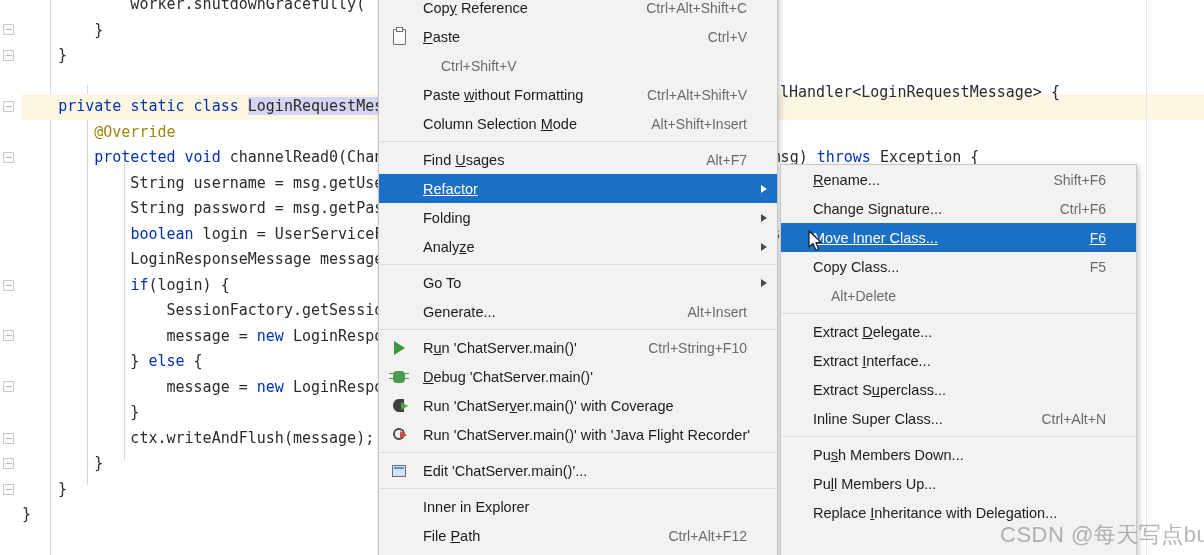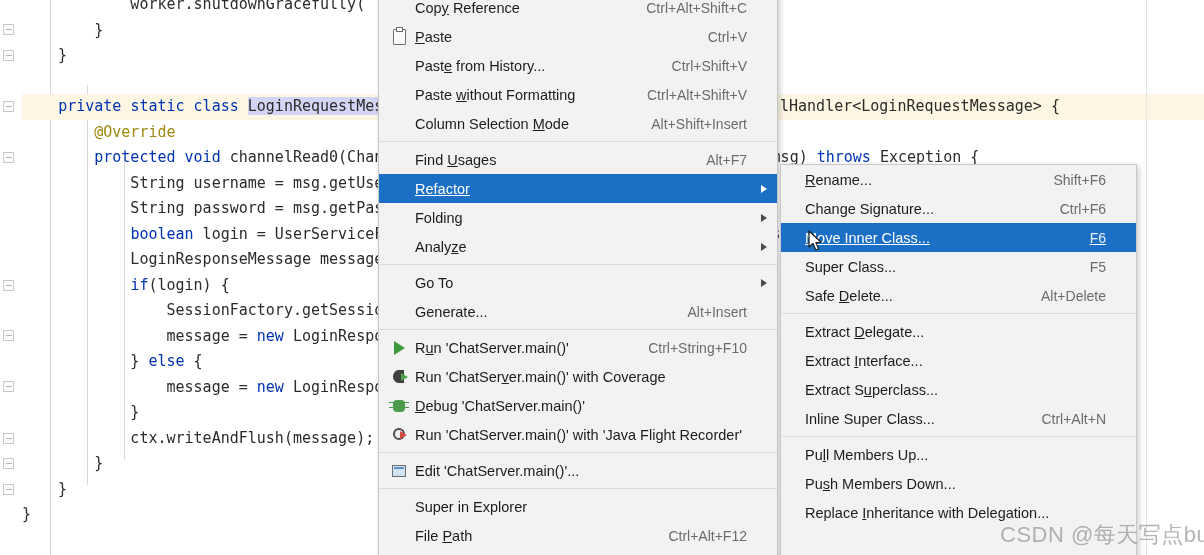--- a/index.html
+++ b/index.html
@@ -84,21 +84,21 @@
     padding: 0 10px 0 8px;
     cursor: default;
     white-space: nowrap;
   }
   .mi.sel { background: #1b6fc4; color: #ffffff; text-decoration: underline; }
   .mi .ic {
     flex: 0 0 24px; width: 24px; height: 18px;
     display: flex; align-items: center; justify-content: center;
     margin-right: 4px;
   }
-  .mi .lbl { flex: 1 1 auto; }
+  .mi .lbl { flex: 1 1 auto; margin-left: 8px; }
   .mi .lbl u { text-decoration: underline; text-underline-offset: 1px; }
   .mi .sc  { flex: 0 0 auto; color: #6b6b6b; margin-left: 26px; font-size: 14px; }
   .mi.sel .sc { color: #e8f0fb; padding-left: 28px; }
   .mi .arr {
     flex: 0 0 auto; margin-left: 14px;
     width: 0; height: 0;
     border-left: 6px solid #4a4a4a;
     border-top: 4.5px solid transparent;
     border-bottom: 4.5px solid transparent;
   }
@@ -205,42 +205,41 @@
     <div id="indent-guides">
         <div class="indent-guide" style="left: 50px; top: 0px; height: 555px;"></div>
         <div class="indent-guide" style="left: 87px; top: 85px; height: 400px;"></div>
         <div class="indent-guide" style="left: 124px; top: 160px; height: 300px;"></div>
       </div>
     <div id="hl-lines">
         <div class="hl-line" style="top: 94px;"></div>
         <div class="hl-line" style="top: 94px; left: 778px;"></div>
       </div>
     <div class="code-layer" id="code-layer"><div class="cline" style="top: -8px; padding-left: 22px;"><span class="ident">            worker.shutdownGracefully(</span></div><div class="cline" style="top: 17.5px; padding-left: 22px;"><span class="punc">        }</span></div><div class="cline" style="top: 43px; padding-left: 22px;"><span class="punc">    }</span></div><div class="cline" style="top: 68.5px; padding-left: 22px;"><span class="ident"></span></div><div class="cline" style="top: 94px; padding-left: 22px;"><span class="ident">    </span><span class="kw">private</span><span class="ident"> </span><span class="kw">static</span><span class="ident"> </span><span class="kw">class</span><span class="ident"> </span><span class="selbg">LoginRequestMessageHandler</span><span class="ident"> </span></div><div class="cline" style="top: 119.5px; padding-left: 22px;"><span class="ident">        </span><span class="ann">@Override</span></div><div class="cline" style="top: 145px; padding-left: 22px;"><span class="ident">        </span><span class="kw">protected</span><span class="ident"> </span><span class="kw">void</span><span class="ident"> </span><span class="ident">channelRead0(ChannelHandlerContext ctx, LoginRequestMessage msg) </span><span class="kw">throws</span><span class="ident"> Exception {</span></div><div class="cline" style="top: 170.5px; padding-left: 22px;"><span class="ident">            String username = msg.getUsername();</span></div><div class="cline" style="top: 196px; padding-left: 22px;"><span class="ident">            String password = msg.getPassword();</span></div><div class="cline" style="top: 221.5px; padding-left: 22px;"><span class="ident">            </span><span class="kw">boolean</span><span class="ident"> login = UserServiceFactory.getUserService().login(username, password);</span></div><div class="cline" style="top: 247px; padding-left: 22px;"><span class="ident">            LoginResponseMessage message;</span></div><div class="cline" style="top: 272.5px; padding-left: 22px;"><span class="ident">            </span><span class="kw">if</span><span class="ident">(login) {</span></div><div class="cline" style="top: 298px; padding-left: 22px;"><span class="ident">                SessionFactory.getSession()</span></div><div class="cline" style="top: 323.5px; padding-left: 22px;"><span class="ident">                message = </span><span class="kw">new</span><span class="ident"> LoginResponseMessage(</span></div><div class="cline" style="top: 349px; padding-left: 22px;"><span class="ident">            } </span><span class="kw">else</span><span class="ident"> {</span></div><div class="cline" style="top: 374.5px; padding-left: 22px;"><span class="ident">                message = </span><span class="kw">new</span><span class="ident"> LoginResponseMessage(</span></div><div class="cline" style="top: 400px; padding-left: 22px;"><span class="punc">            }</span></div><div class="cline" style="top: 425.5px; padding-left: 22px;"><span class="ident">            ctx.writeAndFlush(message);</span></div><div class="cline" style="top: 451px; padding-left: 22px;"><span class="punc">        }</span></div><div class="cline" style="top: 476.5px; padding-left: 22px;"><span class="punc">    }</span></div><div class="cline" style="top: 502px; padding-left: 22px;"><span class="punc">}</span></div></div>
-    <div class="code-layer" id="code-right-layer" style="left: 780px;"><div class="cline" style="top: 94px;"><span class="ident">lHandler&lt;LoginRequestMessage&gt; {</span></div><div class="cline" style="top: 160px;"><span class="ident">ge msg) throws Exception {</span></div></div>
+    <div class="code-layer" id="code-right-layer" style="left: 780px;"><div class="cline" style="top: 80px;"><span class="ident">lHandler&lt;LoginRequestMessage&gt; {</span></div><div class="cline" style="top: 160px;"><span class="ident">ge msg) throws Exception {</span></div></div>
     <div class="right-strip"></div>
   </div>
 
   <div class="menu" id="main-menu">
       <div class="mi">
         <span class="ic"></span>
         <span class="lbl">Cop<u>y</u> Reference</span>
         <span class="sc">Ctrl+Alt+Shift+C</span>
         <span class="arr hidden"></span>
       </div>
       <div class="mi">
         <span class="ic">
           <span class="icon-clipboard"></span>
         </span>
         <span class="lbl"><u>P</u>aste</span>
         <span class="sc">Ctrl+V</span>
         <span class="arr hidden"></span>
       </div>
       <div class="mi">
         <span class="ic"></span>
-        <span class="lbl">Past<u>e</u> from History...</span>
         <span class="sc">Ctrl+Shift+V</span>
         <span class="arr hidden"></span>
       </div>
       <div class="mi">
         <span class="ic"></span>
         <span class="lbl">Paste <u>w</u>ithout Formatting</span>
         <span class="sc">Ctrl+Alt+Shift+V</span>
         <span class="arr hidden"></span>
       </div>
       <div class="mi">
@@ -287,51 +286,51 @@
       <div class="mi">
         <span class="ic">
           <span class="icon-run"></span>
         </span>
         <span class="lbl">R<u>u</u>n 'ChatServer.main()'</span>
         <span class="sc">Ctrl+String+F10</span>
         <span class="arr hidden"></span>
       </div>
       <div class="mi">
         <span class="ic">
+          <span class="icon-debug"></span>
+        </span>
+        <span class="lbl"><u>D</u>ebug 'ChatServer.main()'</span>
+        <span class="arr hidden"></span>
+      </div>
+      <div class="mi">
+        <span class="ic">
           <span class="icon-coverage"></span>
         </span>
         <span class="lbl">Run 'ChatSer<u>v</u>er.main()' with Coverage</span>
         <span class="arr hidden"></span>
       </div>
       <div class="mi">
         <span class="ic">
-          <span class="icon-debug"></span>
-        </span>
-        <span class="lbl"><u>D</u>ebug 'ChatServer.main()'</span>
-        <span class="arr hidden"></span>
-      </div>
-      <div class="mi">
-        <span class="ic">
           <span class="icon-jfr"></span>
         </span>
         <span class="lbl">Run 'ChatServer.main()' with 'Java Flight Recorder'</span>
         <span class="arr hidden"></span>
       </div>
       <div class="sep"></div>
       <div class="mi">
         <span class="ic">
           <span class="icon-edit-run"></span>
         </span>
         <span class="lbl">Edit 'ChatServer.main()'...</span>
         <span class="arr hidden"></span>
       </div>
       <div class="sep"></div>
       <div class="mi">
         <span class="ic"></span>
-        <span class="lbl">Super in Explorer</span>
+        <span class="lbl">Inner in Explorer</span>
         <span class="arr hidden"></span>
       </div>
       <div class="mi">
         <span class="ic"></span>
         <span class="lbl">File <u>P</u>ath</span>
         <span class="sc">Ctrl+Alt+F12</span>
         <span class="arr hidden"></span>
       </div>
       <div class="mi"></div>
     </div>
@@ -346,26 +345,25 @@
         <span class="lbl">Chan<u>g</u>e Signature...</span>
         <span class="sc">Ctrl+F6</span>
         <span class="arr hidden"></span>
       </div>
       <div class="mi sel">
         <span class="lbl">Move Inner Class...</span>
         <span class="sc">F6</span>
         <span class="arr hidden"></span>
       </div>
       <div class="mi">
-        <span class="lbl">Super Class...</span>
+        <span class="lbl">Copy Class...</span>
         <span class="sc">F5</span>
         <span class="arr hidden"></span>
       </div>
       <div class="mi">
-        <span class="lbl">Safe <u>D</u>elete...</span>
         <span class="sc">Alt+Delete</span>
         <span class="arr hidden"></span>
       </div>
       <div class="sep"></div>
       <div class="mi">
         <span class="lbl">Extract <u>D</u>elegate...</span>
         <span class="arr hidden"></span>
       </div>
       <div class="mi">
         <span class="lbl">Extract <u>I</u>nterface...</span>
@@ -375,25 +373,25 @@
         <span class="lbl">Extract S<u>u</u>perclass...</span>
         <span class="arr hidden"></span>
       </div>
       <div class="mi">
         <span class="lbl">Inline Super Class...</span>
         <span class="sc">Ctrl+Alt+N</span>
         <span class="arr hidden"></span>
       </div>
       <div class="sep"></div>
       <div class="mi">
+        <span class="lbl">Pu<u>s</u>h Members Down...</span>
+        <span class="arr hidden"></span>
+      </div>
+      <div class="mi">
         <span class="lbl">Pu<u>l</u>l Members Up...</span>
-        <span class="arr hidden"></span>
-      </div>
-      <div class="mi">
-        <span class="lbl">Pu<u>s</u>h Members Down...</span>
         <span class="arr hidden"></span>
       </div>
       <div class="mi">
         <span class="lbl">Replace <u>I</u>nheritance with Delegation...</span>
         <span class="arr hidden"></span>
       </div>
     </div>
 
   <svg id="cursor" viewBox="0 0 16 22" style="left: 808px; top: 230px;">
     <polygon points="1,1 1,17 5,13.5 7.8,20 10.6,18.8 7.9,12.6 13,12.3" fill="#ffffff" stroke="#1d1d1d" stroke-width="1.2" stroke-linejoin="round"></polygon>

